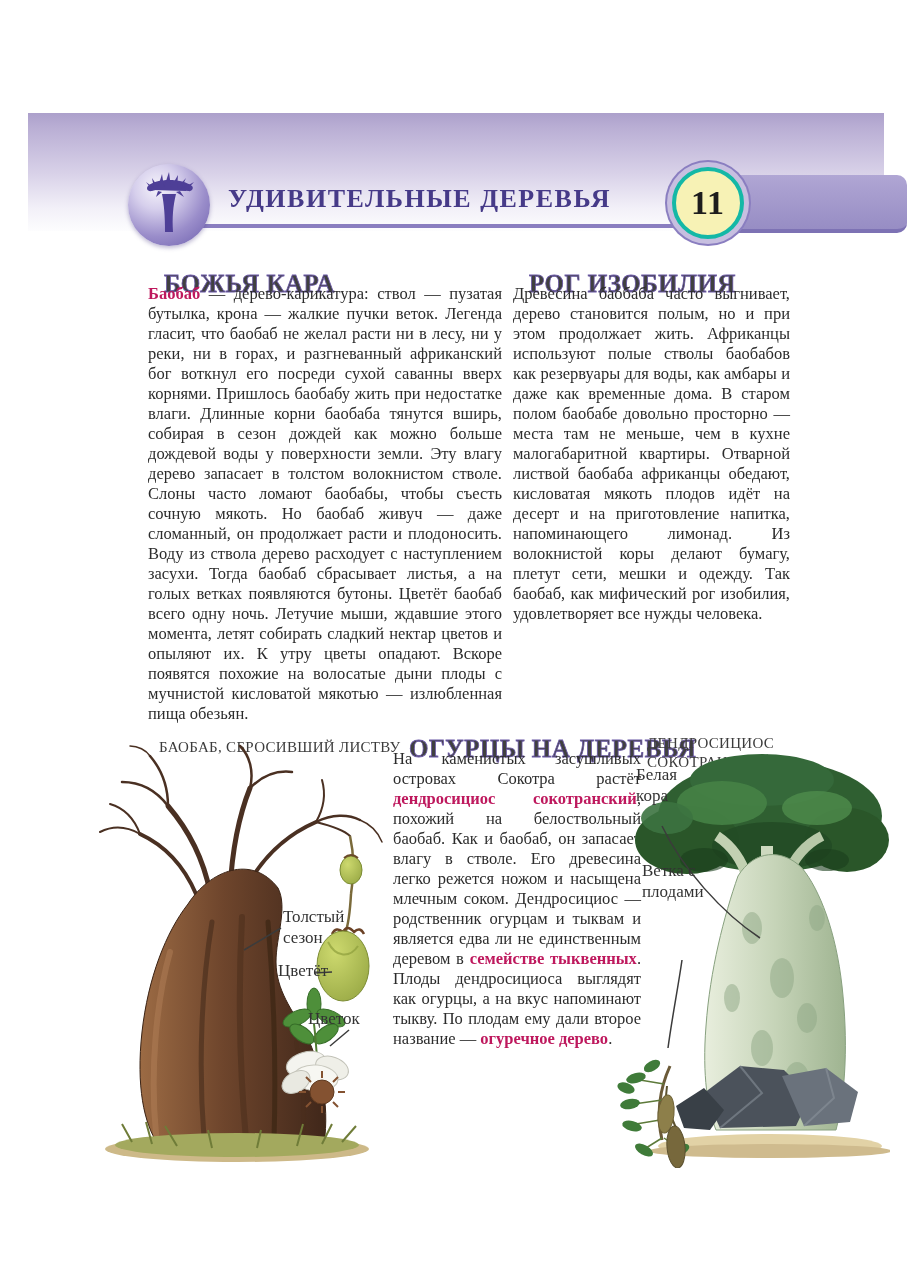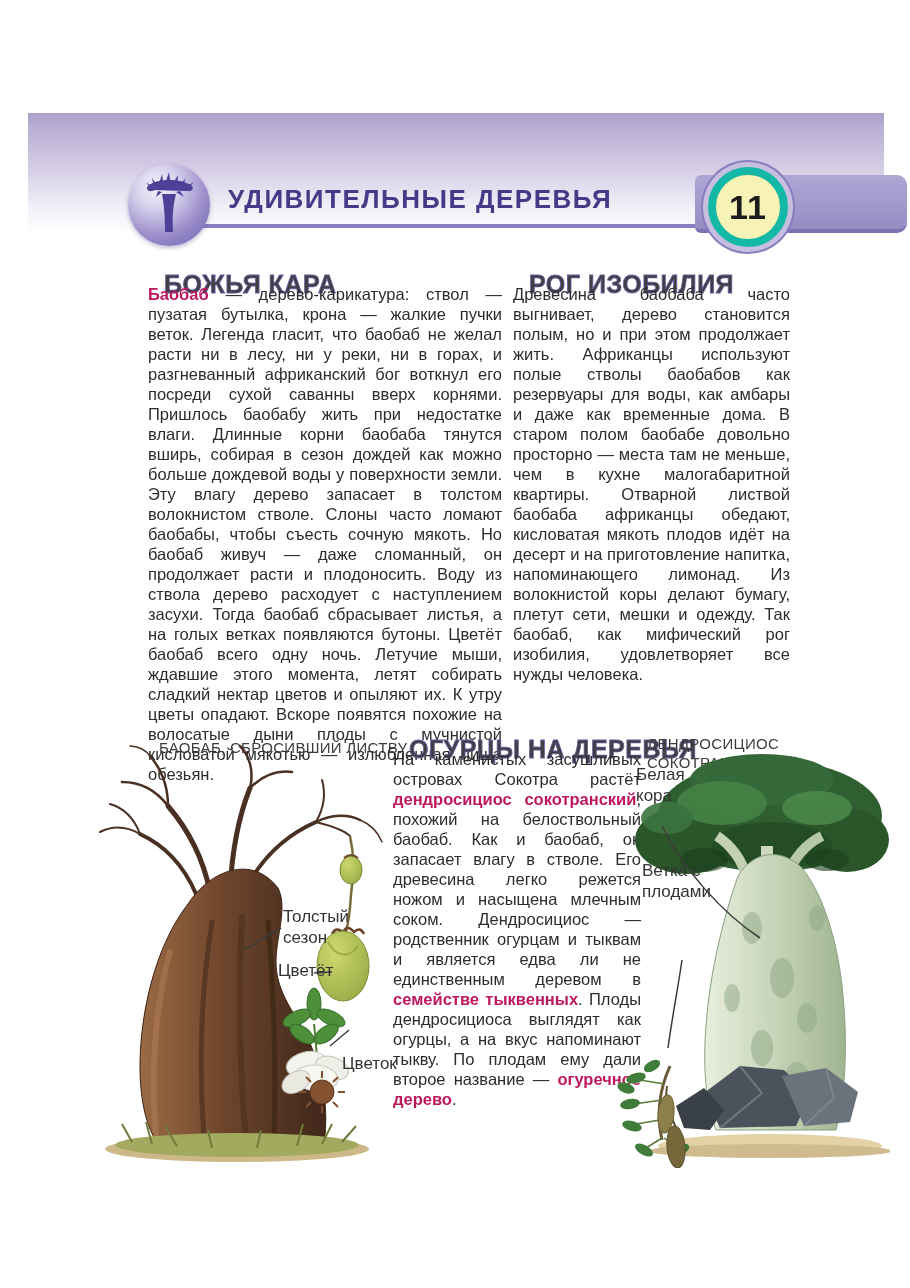--- a/index.html
+++ b/index.html
@@ -1,18 +1,18 @@
 <!DOCTYPE html>
 <html><head>
 <meta charset="utf-8">
 <style>
   html,body{margin:0;padding:0;background:#ffffff;}
   .page{
     position:relative;width:910px;height:1288px;background:#ffffff;
-    font-family:Liberation Sans, sans-serif;overflow:hidden;
+    font-family:Liberation Serif, serif;overflow:hidden;
   }
   
   .header-band{
     position:absolute;left:28px;top:113px;width:856px;height:118px;
     background:linear-gradient(180deg,#aca0cb 0px,#b9aed4 14px,#d8d1e8 60px,#f2f0f8 95px,#fdfdfe 118px);
   }
   .header-rule{
     position:absolute;left:200px;top:224px;width:682px;height:4px;
     background:#8a7ec0;border-radius:2px;
   }
@@ -25,22 +25,22 @@
     position:absolute;left:128px;top:164px;width:82px;height:82px;border-radius:50%;
     background:radial-gradient(circle at 35% 28%,#f6f4fb 0%,#d6cfec 28%,#9a8dca 62%,#6a5cab 100%);
     box-shadow:0 2px 4px rgba(70,55,130,.35);
   }
   .logo-ball svg{position:absolute;left:0;top:0;}
   .page-title{
     position:absolute;left:228px;top:184px;margin:0;
     font-size:26px;font-weight:800;letter-spacing:1.5px;color:#463a88;
   }
   .page-badge{
-    position:absolute;left:708px;top:167px;width:64px;height:64px;border-radius:50%;
-    background:#f7f2b5;border:8px solid #14b8a6;
+    position:absolute;left:672px;top:167px;width:64px;height:64px;border-radius:50%;
+    background:#f7f2b5;border:4px solid #14b8a6;
     box-shadow:0 0 0 5px #c7bfe0,0 0 0 7px #8a7ec0;
     display:flex;align-items:center;justify-content:center;
   }
   .page-badge span{font-size:34px;font-weight:bold;color:#1d1d1d;letter-spacing:1px;}
   
   .section-heading{
     position:absolute;margin:16px;font-size:25px;font-weight:800;letter-spacing:.5px;
     color:#404040;-webkit-text-stroke:.8px #6a58a6;
   }
   .body-text{
@@ -58,21 +58,21 @@
   #h-left  {left:148px;top:254px;}
   #h-right {left:513px;top:254px;text-align:center;}
   #h-mid   {left:393px;top:719px;}
   #p-left  {left:148px;top:284px;width:354px;}
   #p-right {left:513px;top:284px;width:277px;}
   #p-mid   {left:393px;top:749px;width:248px;}
   #cap-baobab{left:147px;top:726px;}
   #cap-dendro{left:635px;top:722px;width:170px;}
   #lbl-trunk {left:283px;top:906px;width:92px;}
   #lbl-fruits{left:278px;top:960px;width:70px;}
-  #lbl-flower{left:342px;top:1008px;width:80px;margin-top:45px;}
+  #lbl-flower{left:308px;top:1008px;width:80px;}
   #lbl-bark  {left:636px;top:764px;width:64px;}
   #lbl-branch{left:642px;top:860px;width:92px;}
   #fig-baobab{left:92px;top:742px;}
   #fig-dendro{left:612px;top:748px;}
 </style>
 </head>
 <body>
 
 <div class="page">
 

